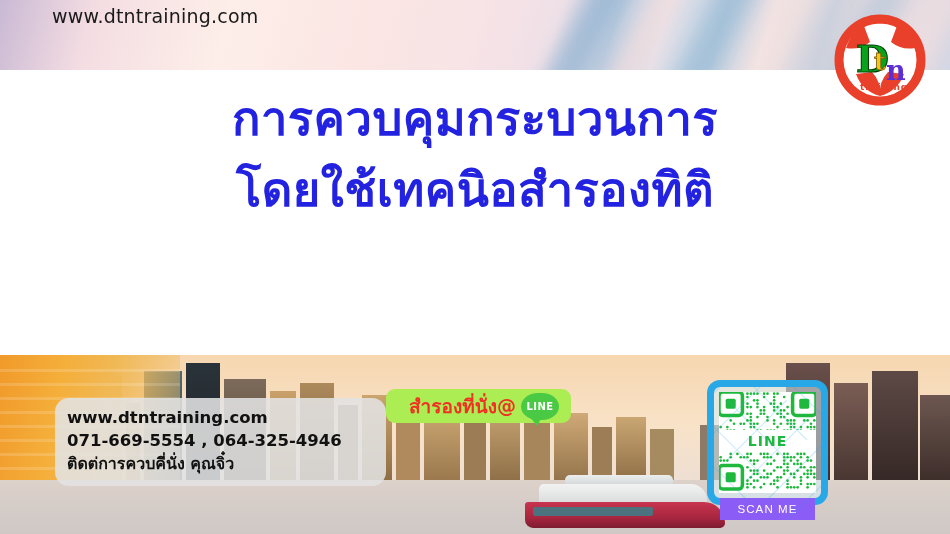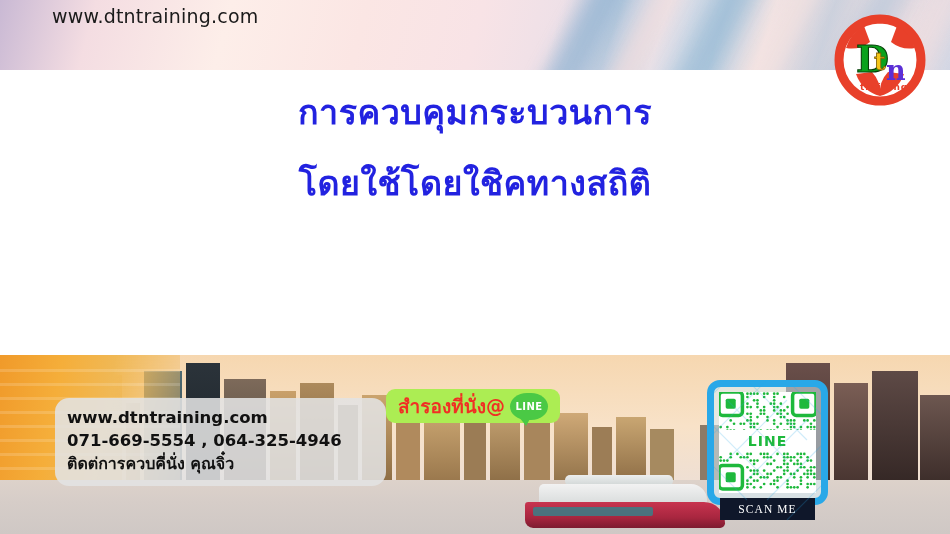--- a/index.html
+++ b/index.html
@@ -37,21 +37,21 @@
   .site-url{position:absolute;left:52px;top:5px;font-size:19px;color:#1a1a1a;
     font-family:"DejaVu Sans",sans-serif;letter-spacing:.2px;z-index:5;}
 
   
   .logo{position:absolute;right:24px;top:14px;width:92px;height:92px;z-index:9;}
 
   
   .mid{position:absolute;left:0;top:70px;width:950px;height:285px;background:#fff;}
   .thai-title{position:absolute;left:0;width:950px;text-align:center;
     color:#2222e0;font-weight:bold;font-family:"DejaVu Sans",sans-serif;
-    font-size:34px;line-height:1.04;letter-spacing:.5px;}
+    font-size:47px;line-height:1.04;letter-spacing:.5px;}
   .thai-line1{top:25px;}
   .thai-line2{top:96px;}
   .eng-title{position:absolute;left:0;top:195px;width:950px;text-align:center;
     color:#ff2020;font-family:"DejaVu Sans",sans-serif;font-size:47px;
     letter-spacing:.4px;}
 
   
   .bottom-band{position:absolute;left:0;top:355px;width:950px;height:179px;overflow:hidden;
     background:linear-gradient(180deg,#f3cfa6 0%,#f7ddc0 26%,#f3dfcd 50%,#e8d7c8 70%,#dccfc6 100%);}
   .sky{position:absolute;left:0;top:0;width:950px;height:179px;
@@ -84,21 +84,21 @@
     z-index:7;}
   .contact-line{color:#111;font-weight:bold;font-family:"DejaVu Sans",sans-serif;
     font-size:16.5px;line-height:1.42;white-space:nowrap;}
   .contact-line.thai{font-size:16px;}
 
   
   .line-pill{position:absolute;left:386px;top:389px;height:34px;
     background:#aced53;border-radius:9px;display:flex;align-items:center;
     padding:0 12px;z-index:7;gap:5px;}
   .pill-text{color:#f03024;font-weight:bold;font-family:"DejaVu Sans",sans-serif;
-    font-size:19px;white-space:nowrap;}
+    font-size:19px;white-space:nowrap;margin-left:11px;}
   .line-bubble{position:relative;width:38px;height:27px;background:#4ac945;
     border-radius:50% / 56%;display:flex;align-items:center;justify-content:center;
     flex:0 0 auto;}
   .line-bubble:after{content:"";position:absolute;left:9px;bottom:-6px;
     width:0;height:0;border-left:7px solid transparent;border-right:5px solid transparent;
     border-top:9px solid #4ac945;}
   .line-bubble span{color:#fff;font-size:10px;font-weight:bold;letter-spacing:.4px;
     font-family:"DejaVu Sans",sans-serif;}
 
   
@@ -106,23 +106,23 @@
   .qr-frame{position:absolute;left:0;top:0;width:121px;height:125px;
     border:7px solid #29a8e8;border-radius:13px;background:rgba(215,238,250,0.55);
     box-sizing:border-box;}
   .qr-white{position:absolute;left:12px;top:12px;width:97px;height:101px;background:#fff;}
   .qr-canvas{position:absolute;left:12px;top:12px;}
   .qr-center{position:absolute;left:12px;top:50px;width:97px;height:22px;
     display:flex;align-items:center;justify-content:center;
     color:#1eb93c;font-weight:bold;font-size:14px;letter-spacing:1px;
     font-family:"DejaVu Sans",sans-serif;background:#fff;}
   .scan-me{position:absolute;left:13px;top:118px;width:95px;height:22px;
-    background:#0f172a;display:flex;align-items:center;justify-content:center;
+    background:#8b5cf6;display:flex;align-items:center;justify-content:center;
     color:#fff;font-size:11.5px;letter-spacing:1.1px;
-    font-family:Liberation Serif, serif;}
+    font-family:Liberation Sans, sans-serif;}
   .qr-diag{position:absolute;left:0;top:0;width:121px;height:143px;opacity:.22;}
 </style>
 </head>
 <body>
 
 <div class="poster">
 
   <div class="top-band">
     <div class="streak" style="left:560px;background:rgba(130,172,205,.55);"></div>
     <div class="streak" style="left:625px;background:rgba(245,222,220,.6);width:26px;"></div>
@@ -144,21 +144,21 @@
       <path d="M70 60 a34 34 0 0 1 -24 22 a30 30 0 0 1 8 -24 z" fill="#e8402a"></path>
       <text x="22" y="58" font-family="DejaVu Serif, serif" font-size="38" font-weight="bold" fill="#0aa21c" stroke="#063d08" stroke-width="1.1">D</text>
       <text x="40" y="56" font-family="DejaVu Serif, serif" font-size="25" font-weight="bold" fill="#f5c518" stroke="#7a5a00" stroke-width=".8">t</text>
       <text x="52" y="66" font-family="DejaVu Serif, serif" font-size="27" font-weight="bold" fill="#5b2fd6">n</text>
       <text x="26" y="76" font-family="DejaVu Sans, sans-serif" font-size="9" font-weight="bold" fill="#e8402a" letter-spacing="1">training</text>
     </svg>
   </div>
 
   <div class="mid">
     <div class="thai-title thai-line1">การควบคุมกระบวนการ</div>
-    <div class="thai-title thai-line2">โดยใช้โดยใชิคทางสถิติ</div>
+    <div class="thai-title thai-line2">โดยใช้เทคนิอสำรองทิติ</div>
   </div>
 
   <div class="bottom-band">
     <div class="sky"></div>
 
     <div class="skyline">
 
       <div class="bld" style="left:0px;width:34px;height:118px;background:linear-gradient(180deg,#f7b43e,#e8901f);"></div>
       <div class="bld" style="left:36px;width:12px;height:108px;background:linear-gradient(180deg,#c96d1b,#8d4a14);"></div>
       <div class="bld" style="left:50px;width:26px;height:122px;background:linear-gradient(180deg,#f8c055,#e39628);"></div>

